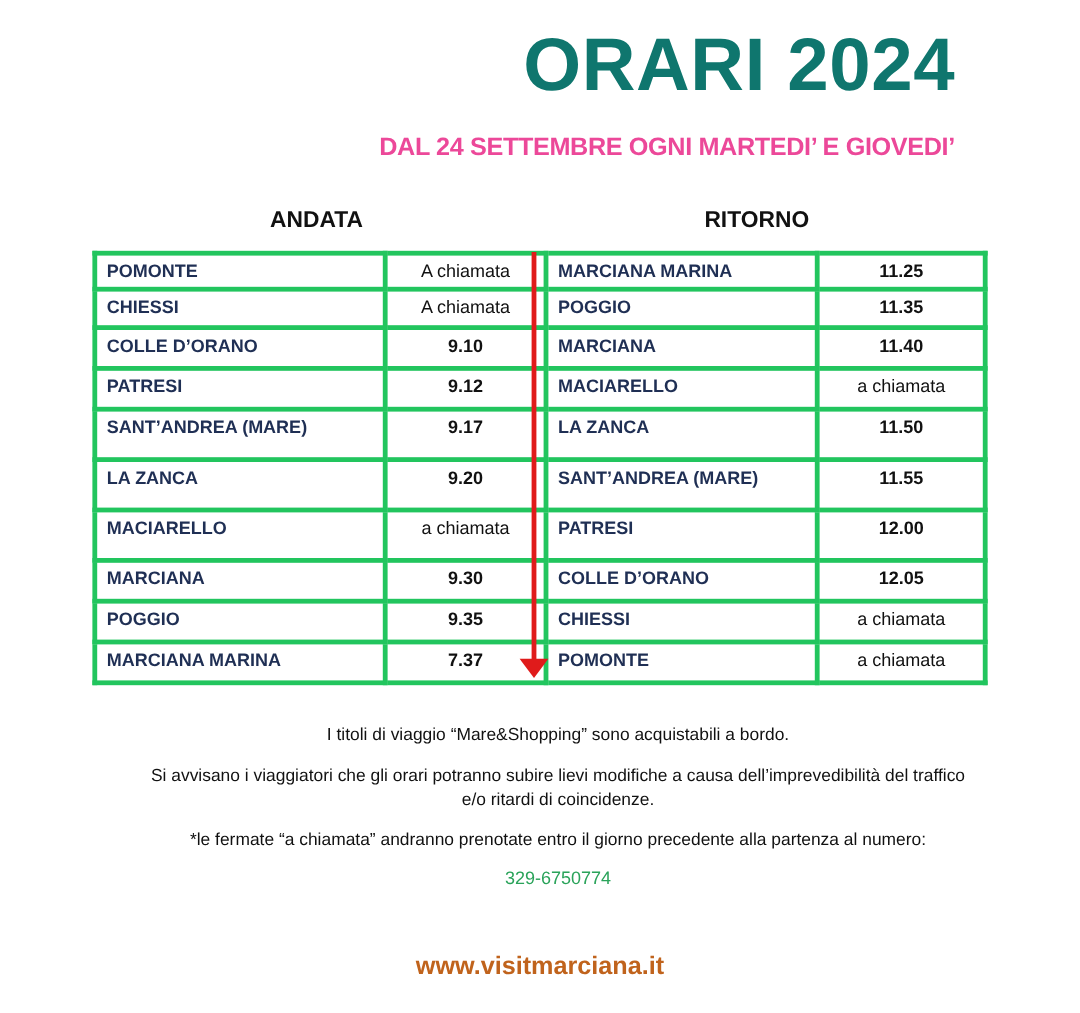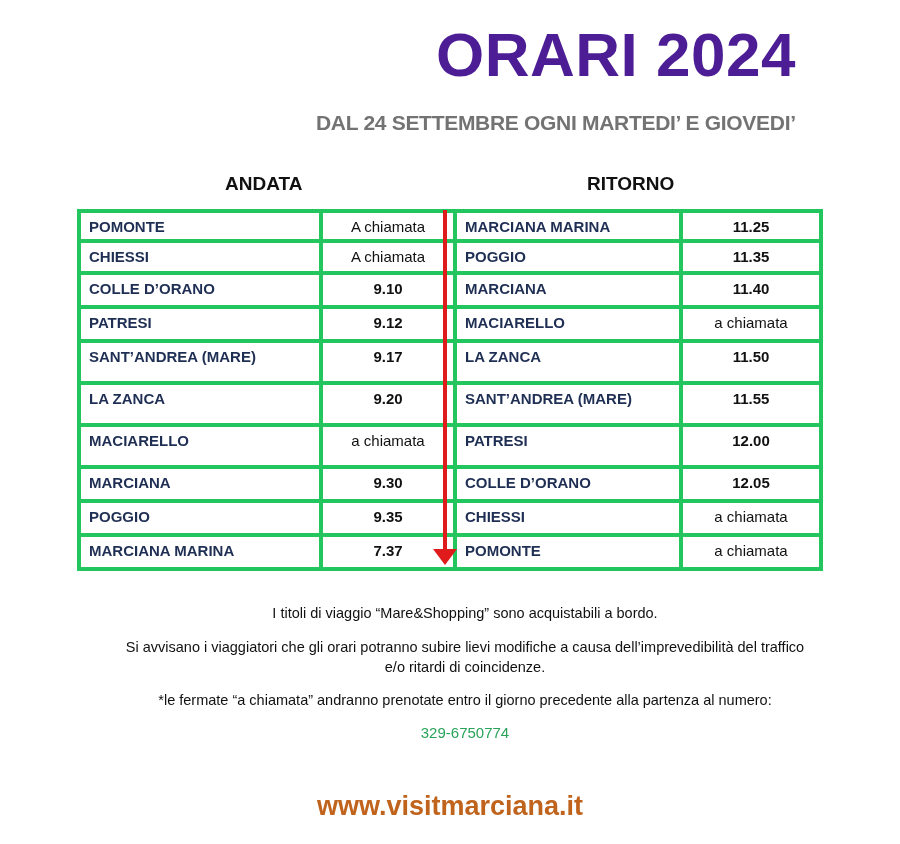--- a/index.html
+++ b/index.html
@@ -1,39 +1,39 @@
 <!DOCTYPE html>
 <html><head>
 <meta charset="utf-8">
 <style>
   html, body { margin:0; padding:0; background:#ffffff; }
   body { width:900px; height:844px; position:relative; overflow:hidden;
          font-family:"Liberation Sans", sans-serif; color:#000; }
   .title { position:absolute; left:436px; top:20px; font-size:62px; font-weight:bold;
-           color:#4c1d95; letter-spacing:0.5px; line-height:70px; font-family:"Liberation Sans", sans-serif; }
+           color:#0f766e; letter-spacing:0.5px; line-height:70px; font-family:"Liberation Sans", sans-serif; }
   .subtitle { position:absolute; left:316px; top:110px; font-size:21px; font-weight:bold;
-              color:#737373; line-height:26px; font-family:"Liberation Sans", sans-serif; letter-spacing:-0.3px; }
+              color:#ec4899; line-height:26px; font-family:"Liberation Sans", sans-serif; letter-spacing:-0.3px; }
   .col-head { position:absolute; top:172px; font-size:19px; font-weight:bold; color:#111;
               line-height:24px; font-family:"Liberation Sans", sans-serif; }
   .h-andata { left:225px; }
   .h-ritorno { left:587px; }
   table.tt { position:absolute; left:77px; top:209px; border-collapse:collapse;
              font-family:"Liberation Sans", sans-serif; font-size:15px; }
   table.tt td { border:4px solid #22c55e; vertical-align:top; padding:4px 8px 0 8px; line-height:20px; }
   td.stop { color:#1f2f54; font-weight:bold; }
   td.time { color:#111;text-align:center; }
   td.time.b { font-weight:bold;margin-left:12px; }
   .c1 { width:222px; } .c2 { width:114px; } .c3 { width:218px; } .c4 { width:120px; }
   td.c3 { padding-left:20px; width:206px; }
   .arrow { position:absolute; left:443px; top:210px; width:4px; height:345px; background:#e01b1b; }
   .arrow-head { position:absolute; left:433px; top:549px; width:0; height:0;
                 border-left:12px solid transparent; border-right:12px solid transparent;
                 border-top:16px solid #e01b1b; }
   .web { position:absolute; top:793px; width:900px; text-align:center; color:#c0631c;
-         font-weight:bold; font-size:27px; line-height:26px; font-family:"Liberation Sans", sans-serif; }
+         font-weight:bold; font-size:21px; line-height:26px; font-family:"Liberation Sans", sans-serif; }
   .plain { position:absolute; left:15px; width:900px; text-align:center; font-size:14.5px; line-height:20px; color:#111; }
 </style>
 </head>
 <body>
 
 <div class="title">ORARI 2024</div>
 <div class="subtitle">DAL 24 SETTEMBRE OGNI MARTEDI’ E GIOVEDI’</div>
 
 <div class="col-head h-andata">ANDATA</div>
 <div class="col-head h-ritorno">RITORNO</div>

